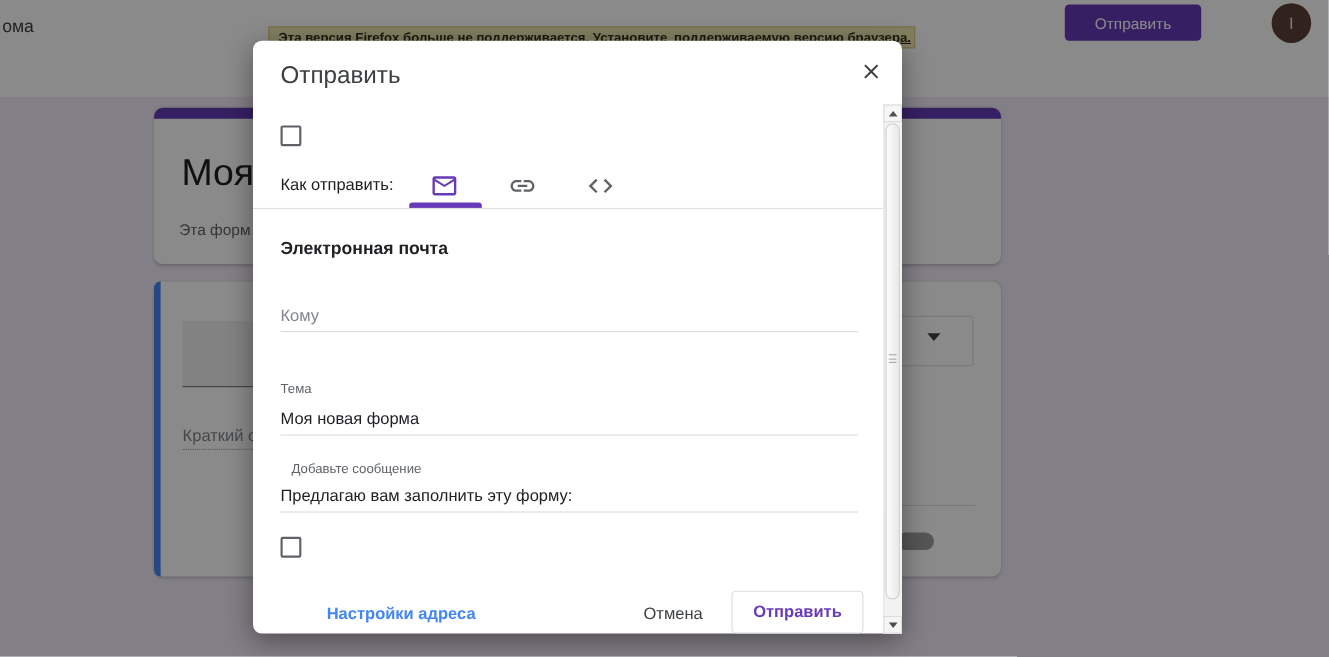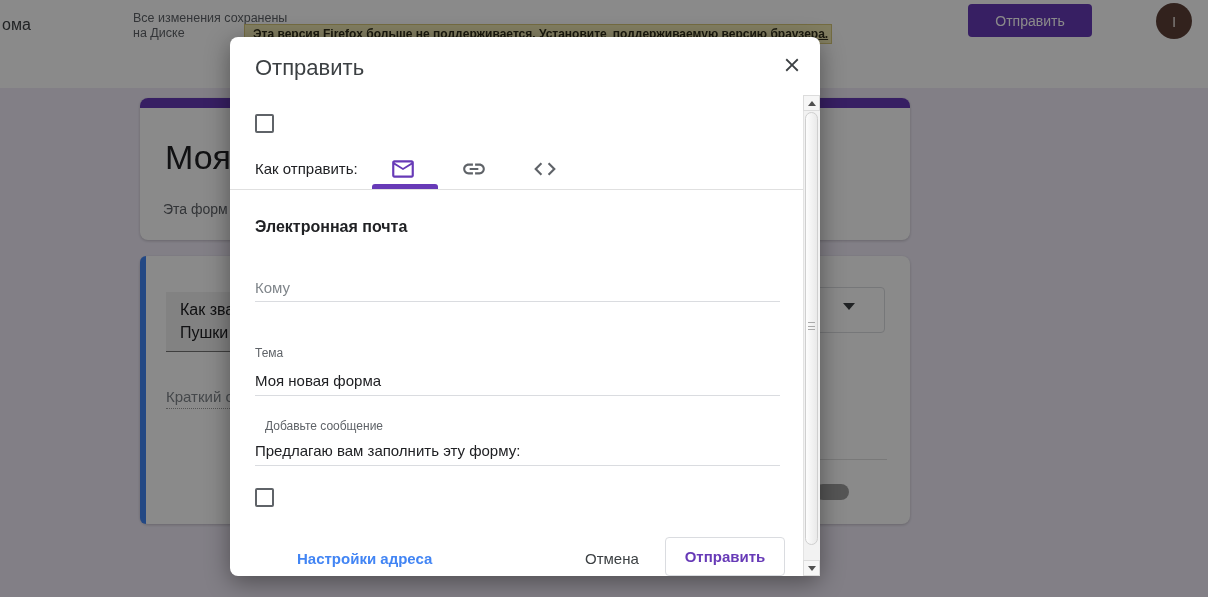--- a/index.html
+++ b/index.html
@@ -1,18 +1,18 @@
 <!DOCTYPE html>
 <html><head>
 <meta charset="utf-8">
 <style>
   * { margin:0; padding:0; box-sizing:border-box; }
   html,body { width:1208px; height:597px; }
   body { font-family:"Liberation Sans","DejaVu Sans",sans-serif; background:#fff; }
-  .stage { position:relative; width:1208px; height:597px; overflow:hidden; background:#f0ebf8; }
+  .stage { position:relative; width:1208px; height:597px; overflow:hidden; background:#f0ebf8;text-align:center; }
   .abs { position:absolute; }
 
   
   .header { left:0; top:0; width:1208px; height:88px; background:#ffffff; }
   .doc-title { left:2px; top:16px; font-size:16px; color:#3c4043; }
   .saved-status { left:133px; top:11px; font-size:12.5px; line-height:15px; color:#5f6368; }
   .hdr-send-btn { left:968px; top:4px; width:124px; height:33px; background:#673ab7; border-radius:4px;
                   color:#ffffff; font-size:14px; display:flex; align-items:center; justify-content:center; }
   .avatar { left:1156px; top:3px; width:36px; height:36px; border-radius:50%; background:#5d4037;
             color:#e8e0dc; font-size:15px; display:flex; align-items:center; justify-content:center; }
@@ -91,24 +91,20 @@
              border-top:1px solid #aaa; border-bottom:1px solid #aaa; }
   .sb-grip::after { content:""; position:absolute; left:0; top:3px; width:7px; height:1px; background:#aaa; }
 </style>
 </head>
 <body>
 
 <div class="stage">
 
   <div class="abs header"></div>
   <div class="abs doc-title">ома</div>
-  <div class="abs saved-status">
-    <div>Все изменения сохранены</div>
-    <div>на Диске</div>
-  </div>
   <div class="abs banner">
     <span>Эта версия Firefox больше не поддерживается. Установите</span>
     <span class="bnr-link">поддерживаемую версию браузера.</span>
 
   </div>
   <div class="abs hdr-send-btn">Отправить</div>
   <div class="abs avatar">I</div>
 
   <div class="abs form-card"></div>
   <div class="abs form-card-topbar"></div>

